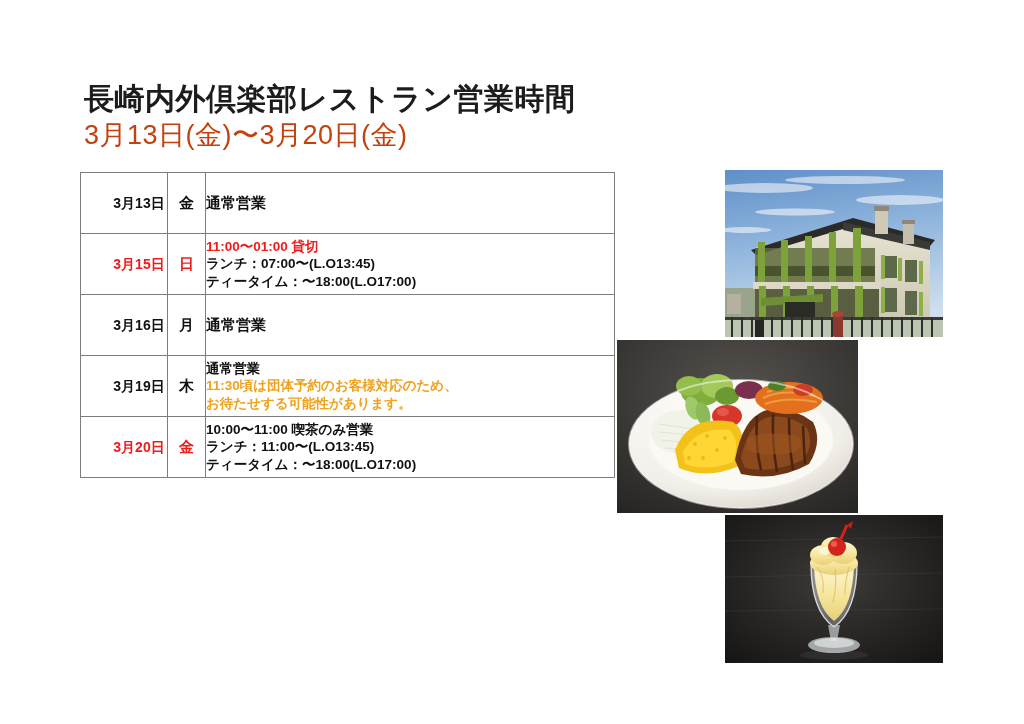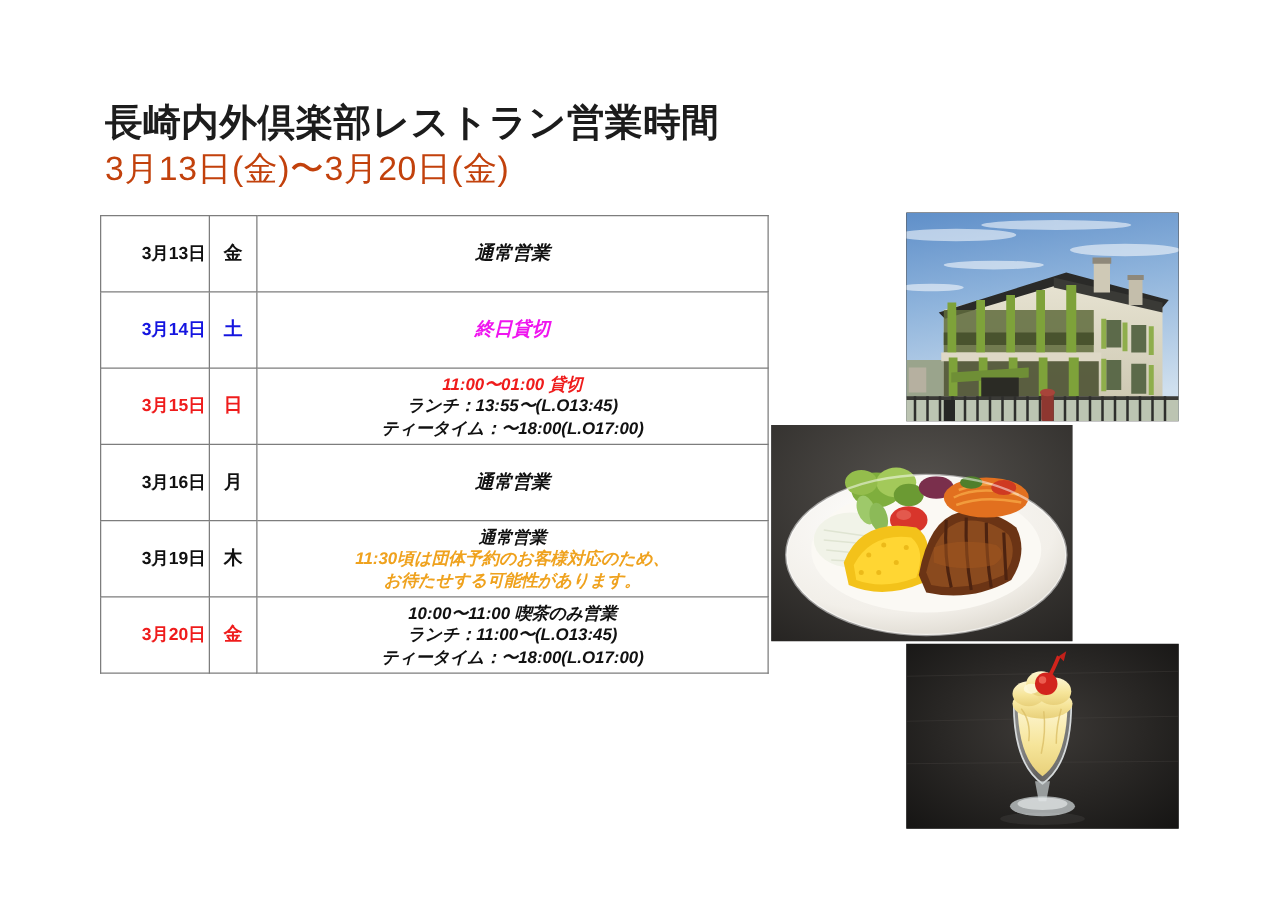--- a/index.html
+++ b/index.html
@@ -61,21 +61,21 @@
   }
   .schedule-table td {
     border: 1px solid #7d7d7d;
     vertical-align: middle;
     padding: 0;
     height: 61px;
     box-sizing: border-box;
   }
   .col-date  { width: 87px;  text-align: center; }
   .col-day   { width: 38px;  text-align: center; }
-  .col-hours { width: 409px; text-align: center; font-style: italic; }
+  .col-hours { width: 409px; text-align: left; }
 
   .cell-date {
     font-size: 14px;
     font-weight: 700;
     letter-spacing: 0px;
     line-height: 1.1;
     margin-left: 30px;
   }
   .cell-day {
     font-size: 15px;
@@ -143,32 +143,25 @@
   <table class="schedule-table">
     <tbody id="schedule-body">
         <tr>
           <td class="col-date"><span class="cell-date c-black">3月13日</span></td>
           <td class="col-day"><span class="cell-day c-black">金</span></td>
           <td class="col-hours cell-hours">
             <div class="hours-line c-black big-emph">通常営業</div>
           </td>
         </tr>
         <tr>
-          <td class="col-date"><span class="cell-date c-blue">3月14日</span></td>
-          <td class="col-day"><span class="cell-day c-blue">土</span></td>
-          <td class="col-hours cell-hours">
-            <div class="hours-line c-magenta big-emph">終日貸切</div>
-          </td>
-        </tr>
-        <tr>
           <td class="col-date"><span class="cell-date c-red">3月15日</span></td>
           <td class="col-day"><span class="cell-day c-red">日</span></td>
           <td class="col-hours cell-hours">
             <div class="hours-line c-red">11:00〜01:00 貸切</div>
-            <div class="hours-line c-black">ランチ：13:55〜(L.O13:45)</div>
+            <div class="hours-line c-black">ランチ：07:00〜(L.O13:45)</div>
             <div class="hours-line c-black">ティータイム：〜18:00(L.O17:00)</div>
           </td>
         </tr>
         <tr>
           <td class="col-date"><span class="cell-date c-black">3月16日</span></td>
           <td class="col-day"><span class="cell-day c-black">月</span></td>
           <td class="col-hours cell-hours">
             <div class="hours-line c-black big-emph">通常営業</div>
           </td>
         </tr>

